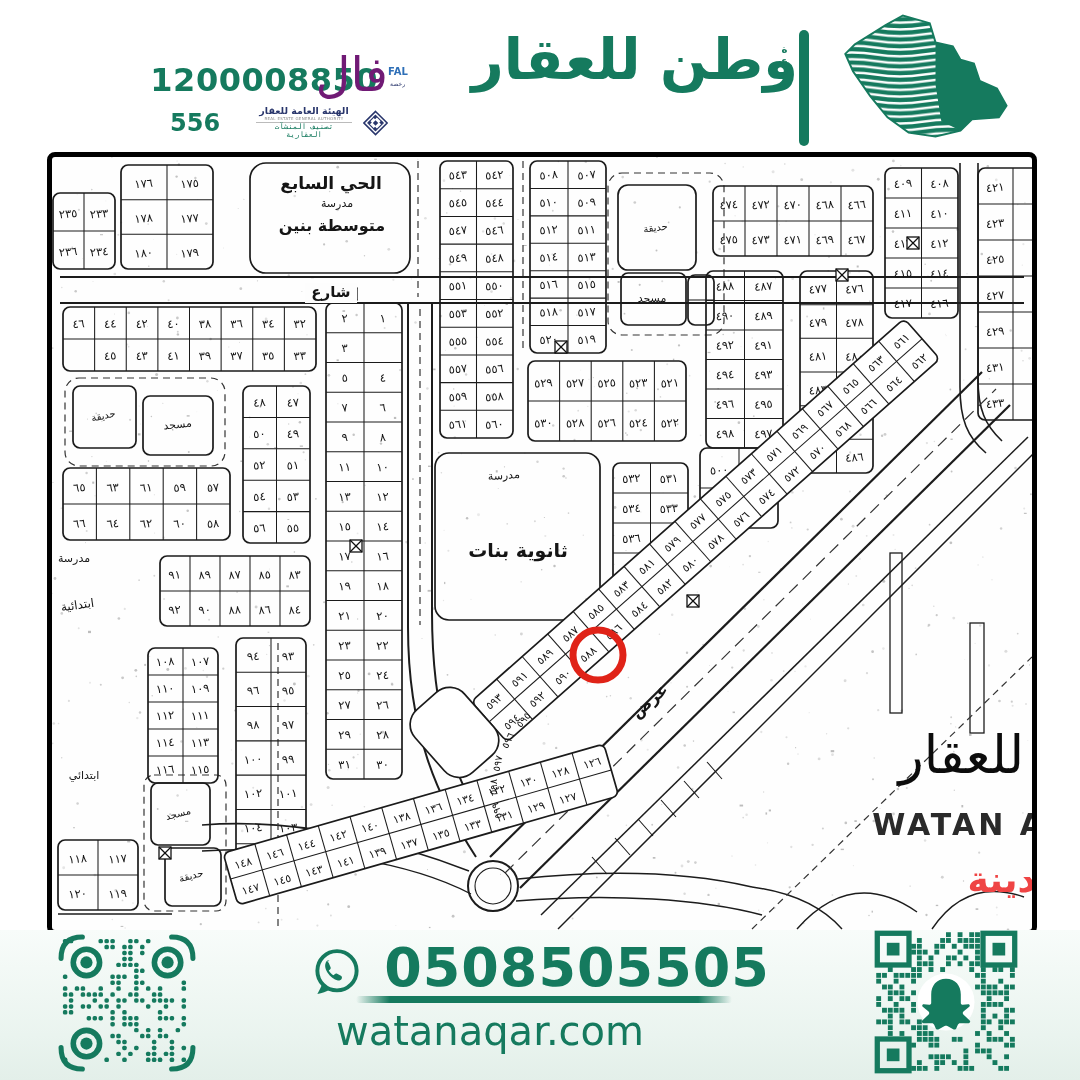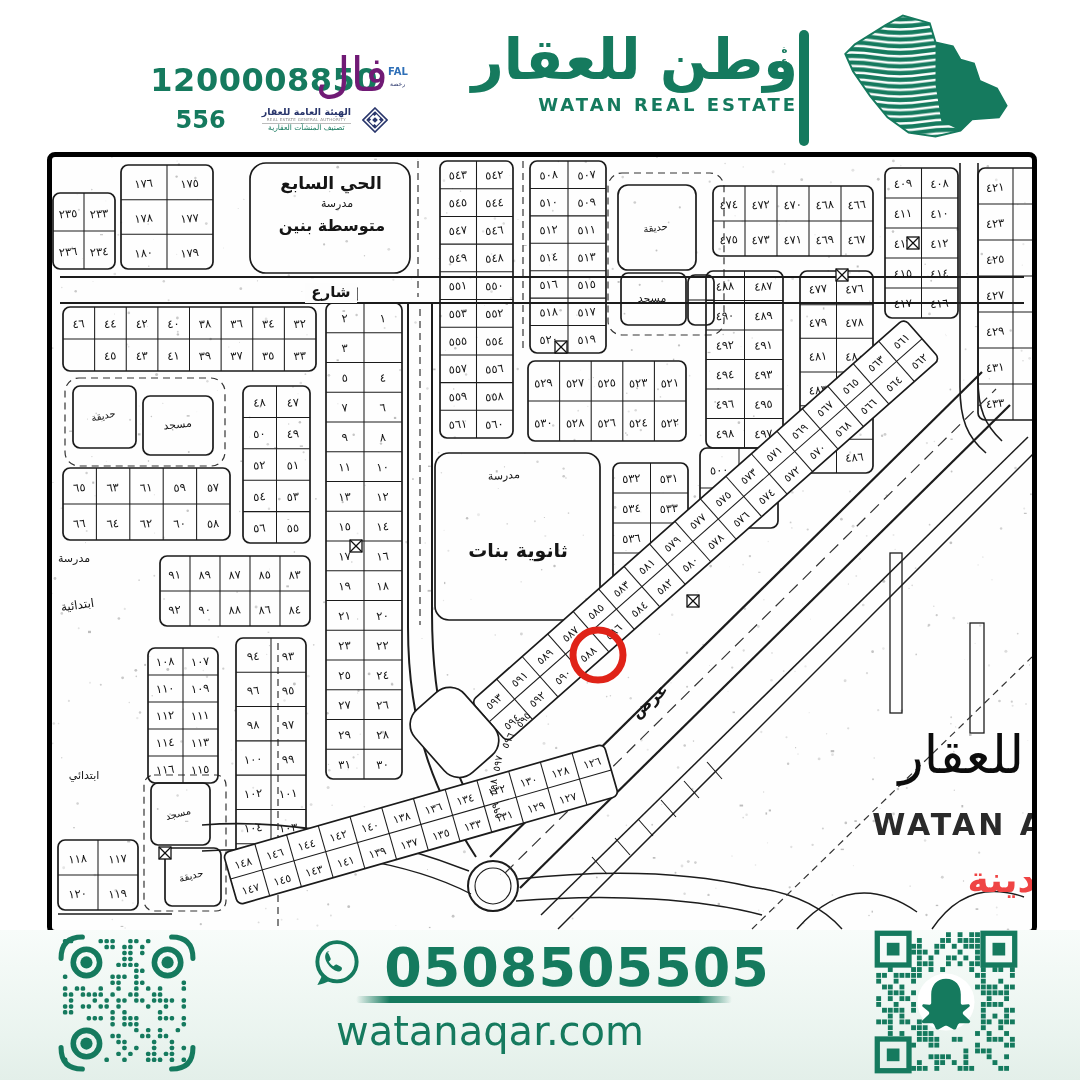--- a/index.html
+++ b/index.html
@@ -13,42 +13,42 @@
   .lic-num{color:#157a5e;font-size:32px;font-weight:bold;letter-spacing:.5px;}
   .lic-num2{color:#157a5e;font-size:24px;font-weight:bold;margin-right:26px;}
   .fal{position:relative;width:64px;height:44px;}
   .fal-ar{position:absolute;right:0;top:-8px;font-size:48px;font-weight:normal;color:#701a75;line-height:1;}
   .fal-en{position:absolute;left:0;top:8px;font-size:10px;font-weight:bold;color:#2e6fb7;}
   .fal-sub{position:absolute;left:2px;top:22px;font-size:6px;color:#28356b;}
   .rega{display:flex;align-items:center;gap:11px;}
   .rega-txt{text-align:center;line-height:1.15;}
   .rega-a{font-size:9.5px;color:#28356b;font-weight:bold;}
   .rega-b{font-size:4px;color:#888;letter-spacing:.3px;border-bottom:.5px solid #bbb;}
-  .rega-c{font-size:7.5px;color:#157a5e;}
+  .rega-c{font-size:7.5px;color:#157a5e;font-family:Liberation Mono, monospace;}
   .brand{position:absolute;left:468px;top:22px;width:330px;text-align:right;}
   .brand-ar{font-size:56px;font-weight:bold;color:#157a5e;line-height:1.35;}
   .brand-en{font-size:18px;letter-spacing:3px;color:#157a5e;font-weight:bold;margin-top:-4px;}
   .brand-bar{position:absolute;left:799px;top:30px;width:10px;height:116px;background:#157a5e;border-radius:5px;}
   .brand-side{position:absolute;left:779px;top:44px;height:100px;writing-mode:vertical-rl;text-orientation:upright;
       font-size:10px;font-weight:bold;color:#157a5e;letter-spacing:4px;}
   .ksa{position:absolute;left:826px;top:4px;}
 
   
   .map-frame{position:absolute;left:47px;top:152px;width:980px;height:773px;
      border:5px solid #000;border-radius:8px;background:#fefefe;overflow:hidden;}
   .map-frame svg.mapsvg{position:absolute;left:0;top:0;}
   .wm-ar{position:absolute;right:8px;top:568px;font-size:52px;font-weight:normal;color:#0c0c0c;}
   .wm-en{position:absolute;right:-14px;top:650px;font-size:30px;color:#2a2a2a;letter-spacing:3px;font-weight:bold;}
   .wm-city{position:absolute;right:-4px;top:702px;font-size:36px;font-weight:bold;color:#ef4444;}
 
   
   .footer-bg{position:absolute;left:0;top:930px;width:1080px;height:150px;
      background:linear-gradient(180deg,#f8fcfa 0%,#eaf4ef 70%,#e3efe9 100%);}
   .phone-row{position:absolute;top:936px;left:0;width:1080px;display:flex;
-     justify-content:center;align-items:flex-start;gap:20px;}
+     justify-content:center;align-items:flex-end;gap:20px;}
   .phone-num{font-size:54px;font-weight:bold;color:#157a5e;letter-spacing:1px;}
   .rule{position:absolute;top:996px;left:356px;width:376px;height:7px;border-radius:4px;
      background:linear-gradient(90deg,rgba(21,122,94,0),#157a5e 9%,#157a5e 91%,rgba(21,122,94,0));}
   .site{position:absolute;top:1008px;left:0;width:980px;text-align:center;
      font-size:40px;color:#157a5e;font-weight:500;}
   .qr{position:absolute;}
 </style>
 </head>
 <body>
 
@@ -79,21 +79,20 @@
           <rect x="11" y="17.5" width="3" height="3" fill="#28356b" transform="rotate(45 12.5 19)"></rect>
           <rect x="5.5" y="11" width="3" height="3" fill="#28356b" transform="rotate(45 7 12.5)"></rect>
           <rect x="17.5" y="11" width="3" height="3" fill="#28356b" transform="rotate(45 19 12.5)"></rect>
         </svg>
       </span>
     </div>
   </div>
 
   <div class="brand">
     <div class="brand-ar" dir="rtl">وطن للعقار</div>
-    <div class="brand-en">WATAN REAL ESTATE</div>
   </div>
   <div class="brand-bar"></div>
   <div class="brand-side">شمعة</div>
 
   <svg class="ksa" width="196" height="144" viewBox="0 0 200 150">
     <defs>
       <pattern id="ksaLines" width="200" height="7" patternUnits="userSpaceOnUse">
         <rect width="200" height="7" fill="#157a5e"></rect>
         <path d="M0,3.5 q25,-4 50,0 t50,0 t50,0 t50,0" stroke="#ffffff" stroke-width="2.4" fill="none"></path>
       </pattern>

